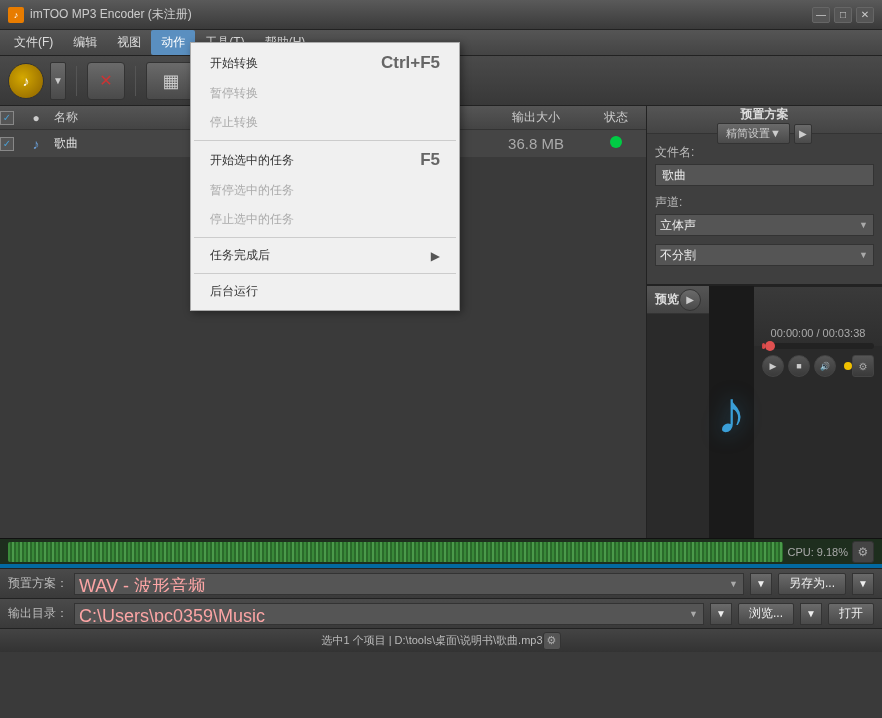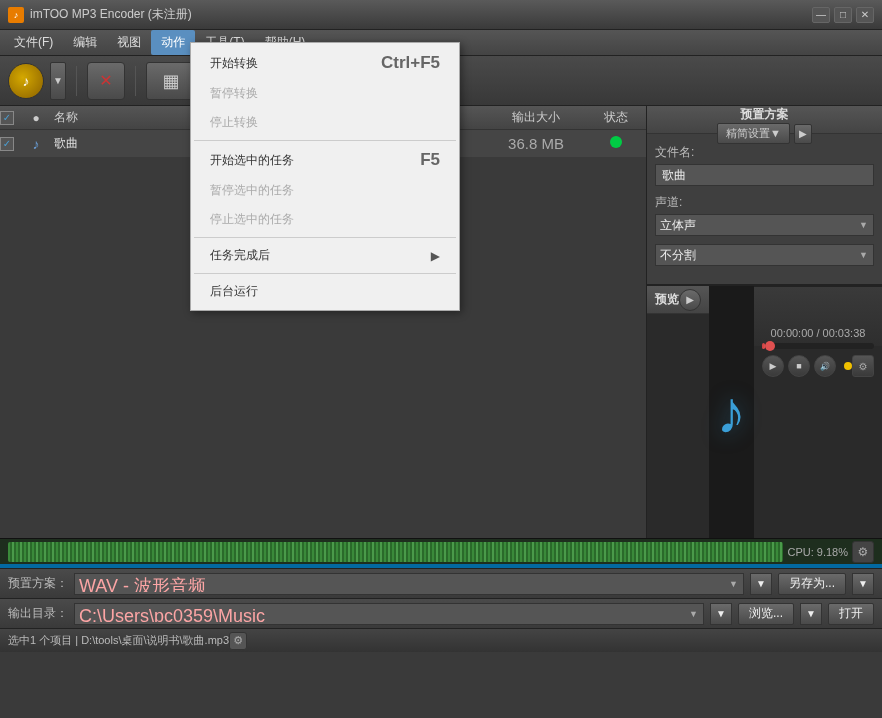--- a/index.html
+++ b/index.html
@@ -568,21 +568,21 @@
       gap: 6px;
       border-top: 1px solid #222;
     }
 
     #status-bar {
       height: 24px;
       background: linear-gradient(to bottom, #444, #333);
       display: flex;
       align-items: center;
       padding: 0 8px;
-      justify-content: flex-start;
+      justify-content: center;
       border-top: 1px solid #222;
     }
     #status-text { color: #bbb; font-size: 11px; }
     .status-settings-btn {
       width: 18px;
       height: 18px;
       background: #555;
       border: 1px solid #333;
       border-radius: 3px;
       display: flex;

